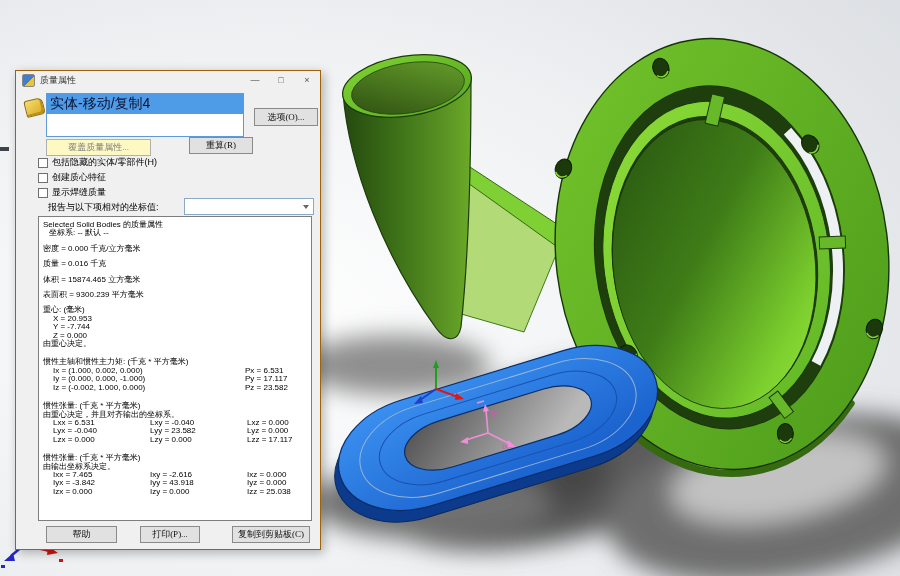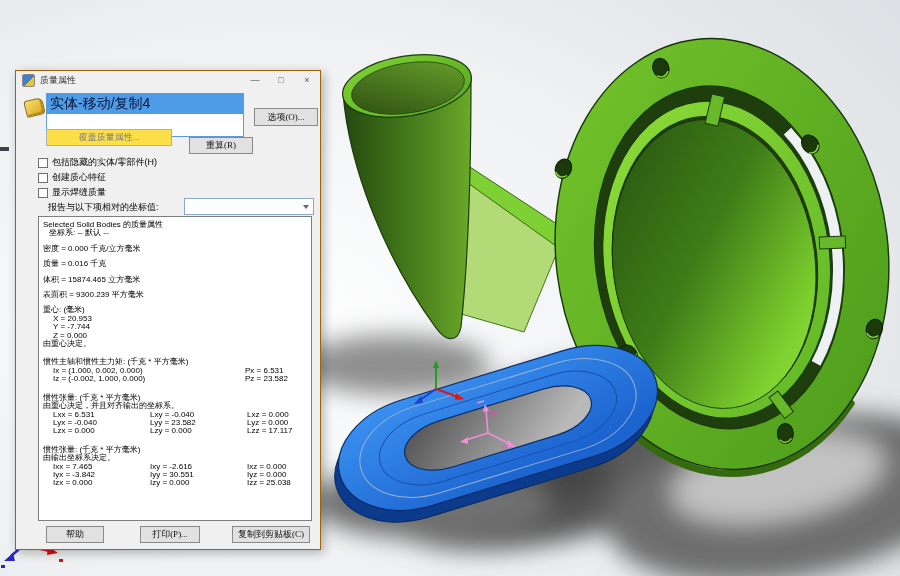--- a/index.html
+++ b/index.html
@@ -20,23 +20,23 @@
   .bodyicon{position:absolute;left:9px;top:28px;width:17px;height:15px;background:linear-gradient(150deg,#f4dd6d,#d9a91f);
             border:1px solid #8a6d14;border-radius:3px 6px 4px 2px;transform:rotate(-14deg);box-shadow:inset -2px -2px 0 #b98f18;}
 
   .listbox{position:absolute;left:30px;top:22px;width:196px;height:42px;background:#fff;border:1px solid #5e9ad6;overflow:hidden;}
   .listitem{font-size:14px;padding:1px 3px;color:#000;}
   .listitem.selected{background:#4e9ce8;color:#0b1030;}
 
   .btn{position:absolute;font-family:Liberation Serif, serif;font-size:9px;color:#111;background:#e1e1e1;border:1px solid #8a8a8a;
        padding:0;line-height:1;cursor:default;}
   .btn.opts{left:238px;top:37px;width:64px;height:18px;}
-  .btn.override{left:30px;top:58px;width:126px;height:17px;background:#fde047;border-color:#b0b0b0;color:#7c7c7c;}
+  .btn.override{left:30px;top:68px;width:105px;height:17px;background:#fef9c3;border-color:#b0b0b0;color:#7c7c7c;}
   .btn.recalc{left:173px;top:66px;width:64px;height:17px;}
-  .btn.help{left:30px;top:455px;width:58px;height:17px;}
+  .btn.help{left:30px;top:455px;width:71px;height:17px;}
   .btn.print{left:124px;top:455px;width:60px;height:17px;}
   .btn.copy{left:216px;top:455px;width:78px;height:17px;}
 
   .cbrow{position:absolute;left:22px;height:11px;display:flex;align-items:center;}
   .cb{width:8px;height:8px;background:#fff;border:1px solid #707070;margin-right:4px;flex:none;}
   .cblabel{font-size:9px;color:#000;white-space:nowrap;}
 
   .coordlabel{position:absolute;left:32px;top:130px;font-size:9px;color:#000;white-space:nowrap;}
   .combo{position:absolute;left:168px;top:127px;width:128px;height:15px;background:#fff;border:1px solid #8aa8c8;display:flex;align-items:center;}
   .comboval{flex:1;font-size:8px;padding-left:3px;}
@@ -260,20 +260,23 @@
     <div class="rl ind">X = 20.953</div>
     <div class="rl ind">Y = -7.744</div>
     <div class="rl ind">Z = 0.000</div>
 
     <div class="rl">由重心决定。</div>
     <div class="rl g10">惯性主轴和惯性主力矩: (千克 * 平方毫米)</div>
     <div class="rl ind trow">
       <span class="pc">Ix = (1.000, 0.002, 0.000)</span><span>Px = 6.531</span>
     </div>
     <div class="rl ind trow">
+      <span class="pc">Iy = (0.000, 0.000, -1.000)</span><span>Py = 17.117</span>
+    </div>
+    <div class="rl ind trow">
       <span class="pc">Iz = (-0.002, 1.000, 0.000)</span><span>Pz = 23.582</span>
     </div>
 
     <div class="rl g10">惯性张量: (千克 * 平方毫米)</div>
     <div class="rl">由重心决定，并且对齐输出的坐标系。</div>
     <div class="rl ind trow">
       <span class="tc">Lxx = 6.531</span><span class="tc">Lxy = -0.040</span><span>Lxz = 0.000</span>
     </div>
     <div class="rl ind trow">
       <span class="tc">Lyx = -0.040</span><span class="tc">Lyy = 23.582</span><span>Lyz = 0.000</span>
@@ -281,21 +284,21 @@
     <div class="rl ind trow">
       <span class="tc">Lzx = 0.000</span><span class="tc">Lzy = 0.000</span><span>Lzz = 17.117</span>
     </div>
 
     <div class="rl g10">惯性张量: (千克 * 平方毫米)</div>
     <div class="rl">由输出坐标系决定。</div>
     <div class="rl ind trow">
       <span class="tc">Ixx = 7.465</span><span class="tc">Ixy = -2.616</span><span>Ixz = 0.000</span>
     </div>
     <div class="rl ind trow">
-      <span class="tc">Iyx = -3.842</span><span class="tc">Iyy = 30.551</span><span>Iyz = 0.000</span>
+      <span class="tc">Iyx = -3.842</span><span class="tc">Iyy = 43.918</span><span>Iyz = 0.000</span>
     </div>
     <div class="rl ind trow">
       <span class="tc">Izx = 0.000</span><span class="tc">Izy = 0.000</span><span>Izz = 25.038</span>
     </div>
   </div>
 
   <button class="btn help">帮助</button>
   <button class="btn print">打印(P)...</button>
   <button class="btn copy">复制到剪贴板(C)</button>
 </div>

